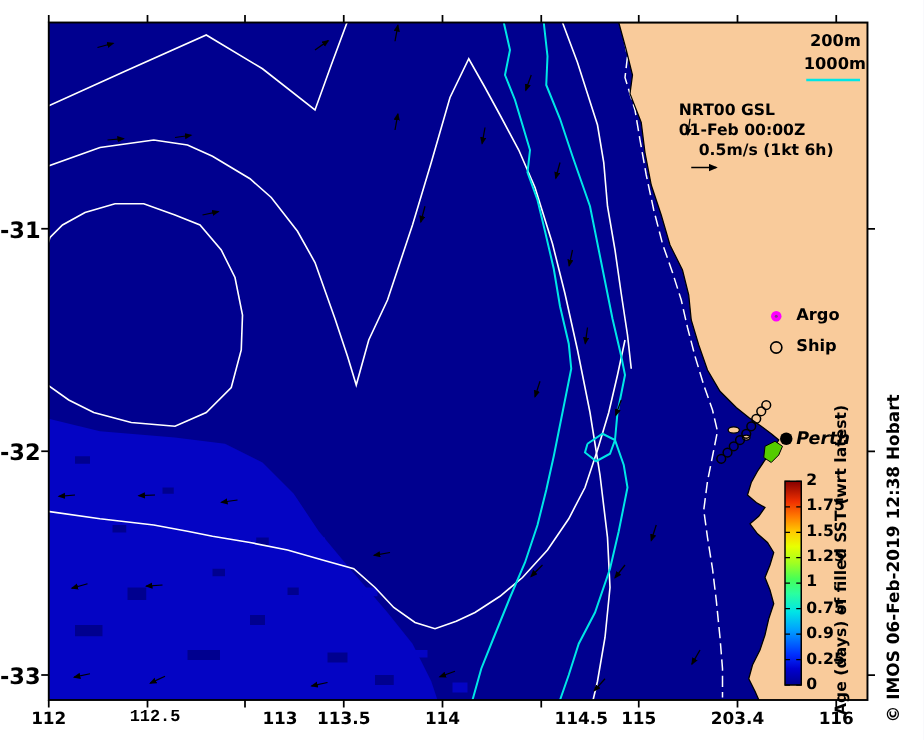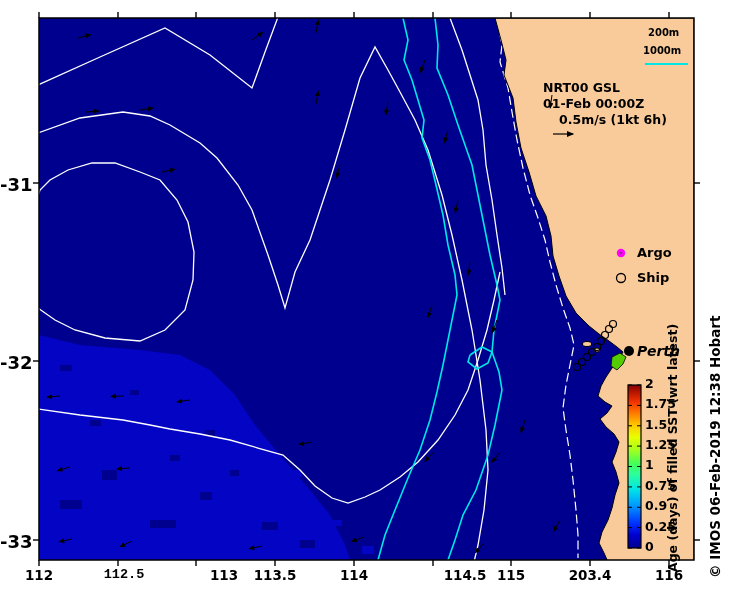--- a/index.html
+++ b/index.html
@@ -1,21 +1,21 @@
 <!DOCTYPE html>
 <html><head>
 <meta charset="utf-8">
 <style>
   html,body{margin:0;padding:0;background:#fff;}
   .fig{position:relative;width:739px;height:592px;background:#ffffff;
        font-family:"DejaVu Sans","Liberation Sans",sans-serif;color:#000;overflow:hidden;}
   .fig svg{position:absolute;left:0;top:0;}
   .lbl{position:absolute;font-weight:bold;white-space:nowrap;line-height:1.1;}
   .title{font-size:15px;letter-spacing:.3px;}
-  .depth{font-size:10px;}
+  .depth{font-size:13px;}
   .info{font-size:12.5px;}
   .leg{font-size:13px;}
   .city{font-size:14px;}
   .xtick{font-size:13.5px;transform:translateX(-50%);}
   .ytick{font-size:18px;width:32px;text-align:left;}
   .cbtick{font-size:12.5px;}
   .vert{transform-origin:0 0;transform:rotate(-90deg);}
   .cblabel{font-size:12.5px;}
   .copy{font-size:13.5px;}
 </style>

